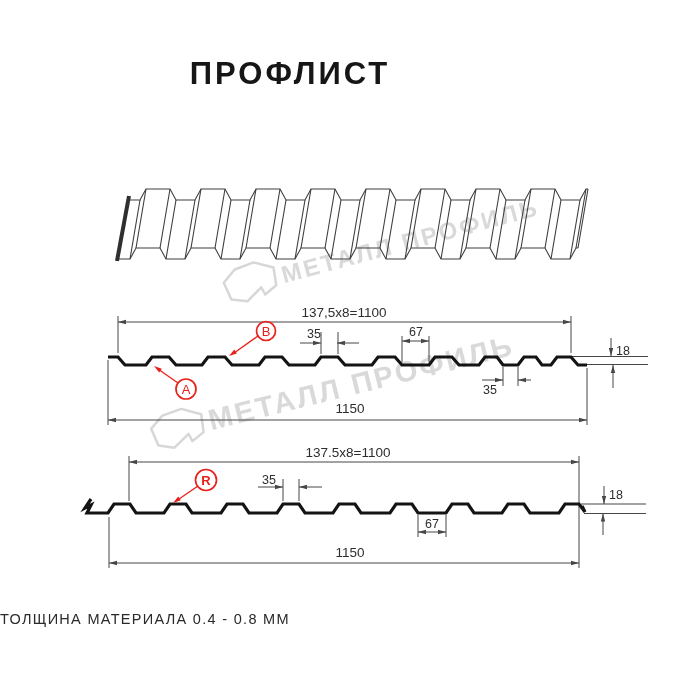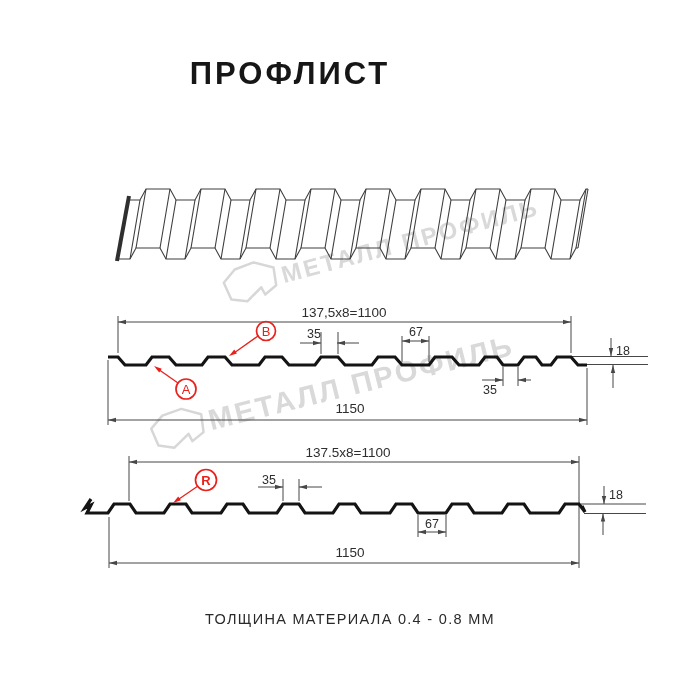--- a/index.html
+++ b/index.html
@@ -10,21 +10,21 @@
   .abs{position:absolute;}
   #title{
     top:56px;left:0;width:580px;text-align:center;
     font-size:31px;font-weight:700;letter-spacing:3px;color:#161616;
   }
   #subtitle{
     top:99px;left:0;width:700px;text-align:center;
     font-size:14px;font-weight:600;letter-spacing:2px;color:#222;
   }
   #footnote{
-    top:611px;left:0;width:700px;text-align:center;
+    top:611px;left:0;width:700px;
     font-size:14.5px;font-weight:500;letter-spacing:1.3px;color:#2a2a2a;
   }
   svg text{font-family:"Liberation Sans", sans-serif;}
   .dimtxt{font-size:13.5px;fill:#2e2e2e;}
   .dimtxt-sm{font-size:12.5px;fill:#2e2e2e;}
   .redtxt{font-size:13px;fill:#e8211c;}
   .wmtxt{font-weight:700;fill:#d9d9d9;}
 </style>
 </head>
 <body>

